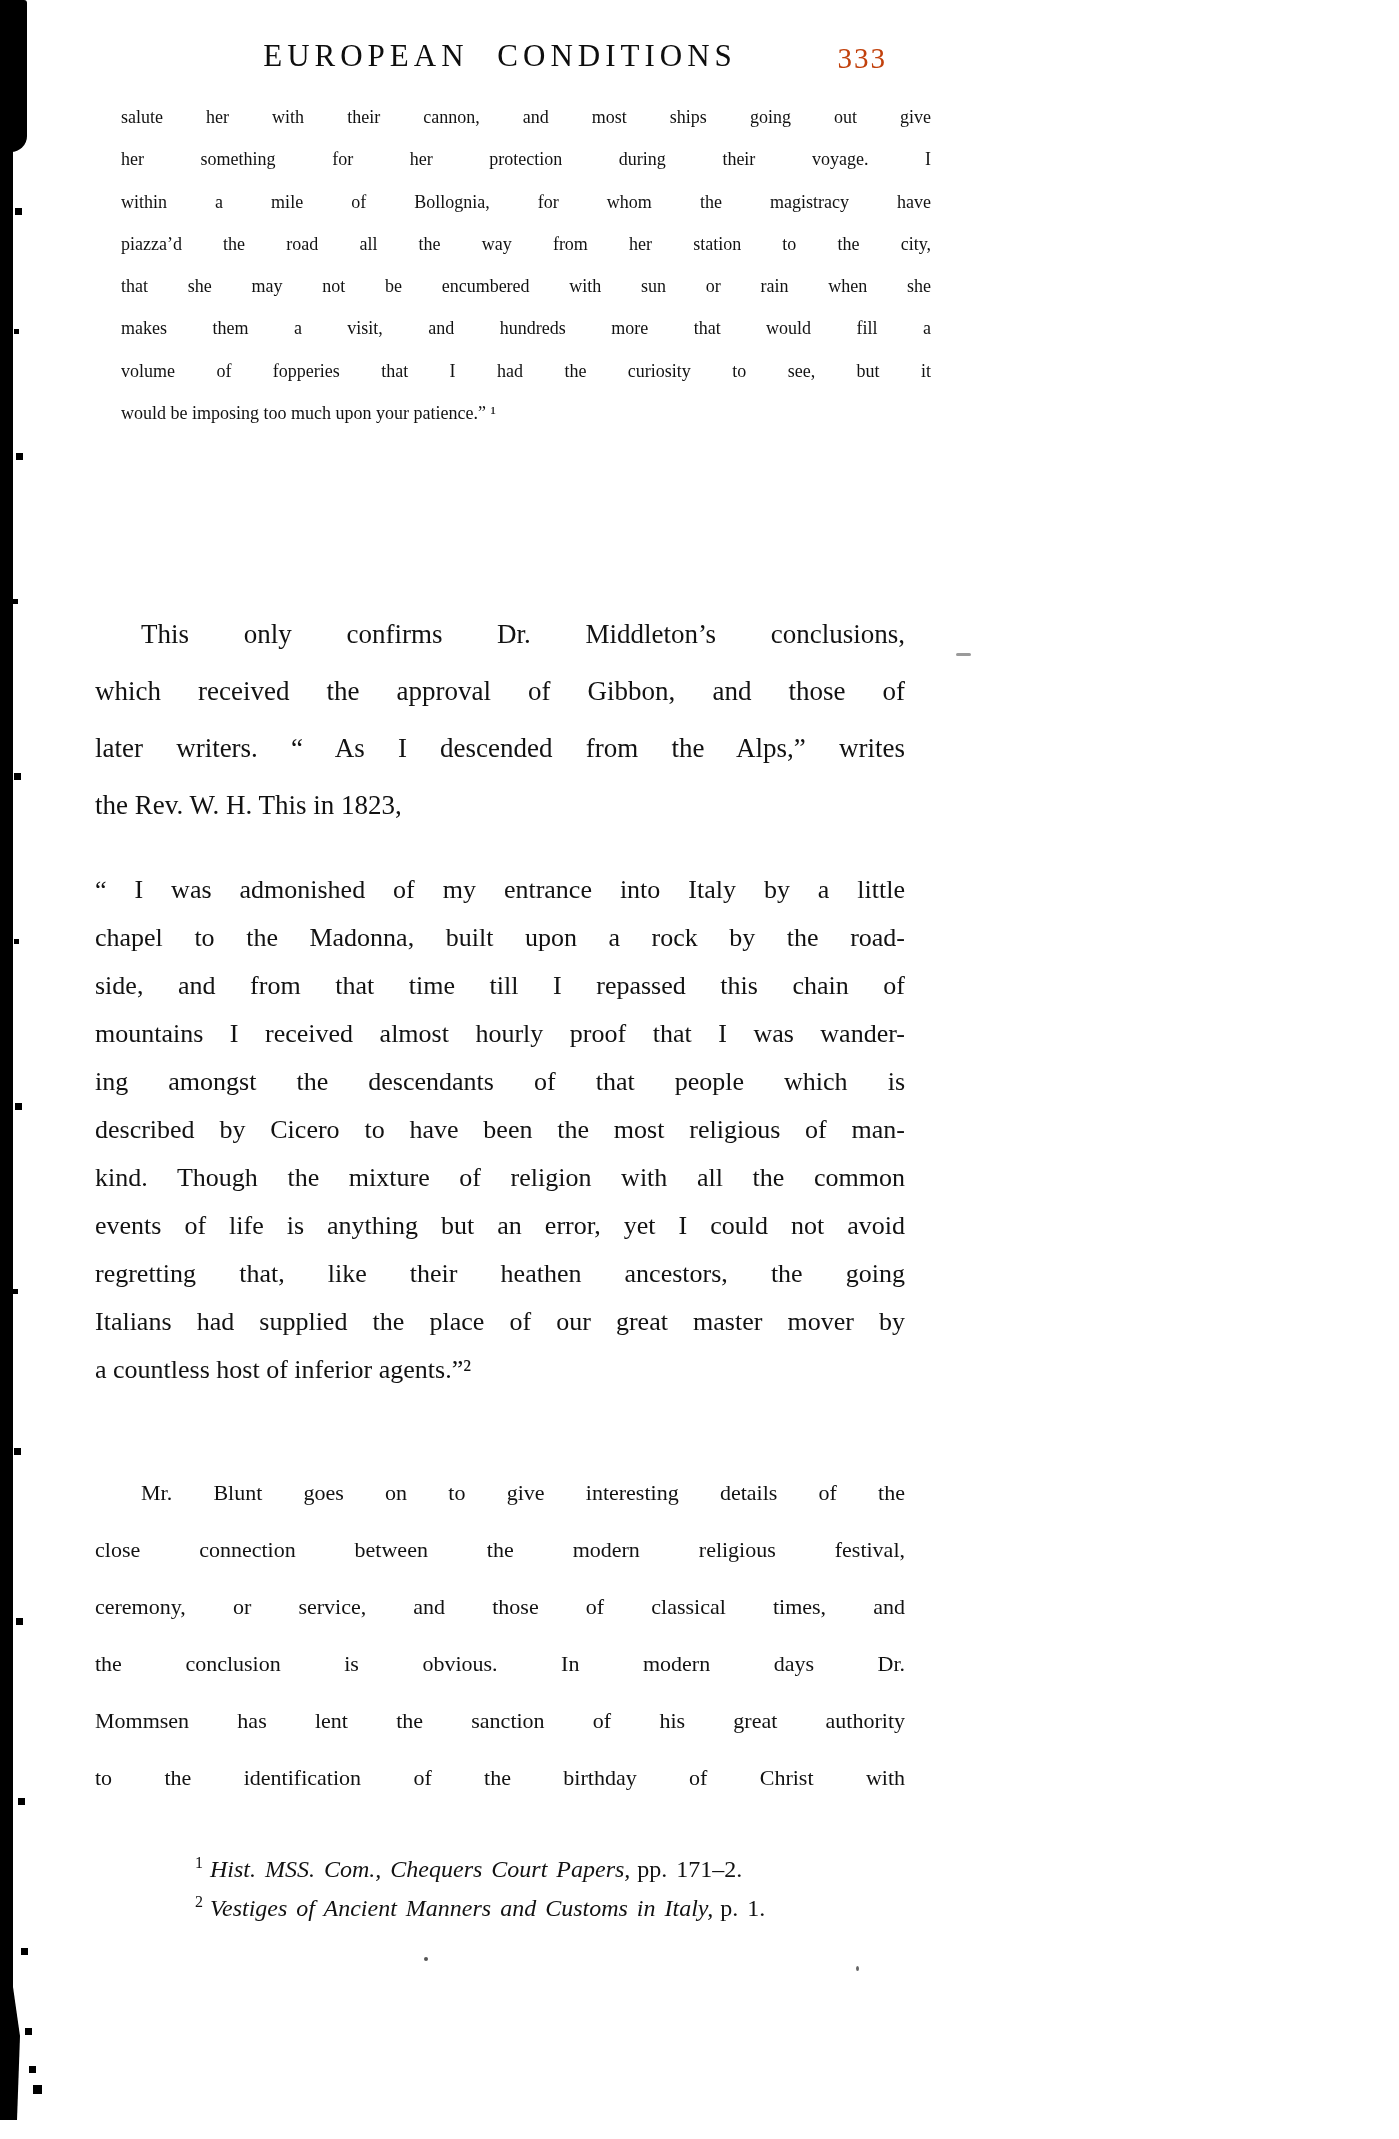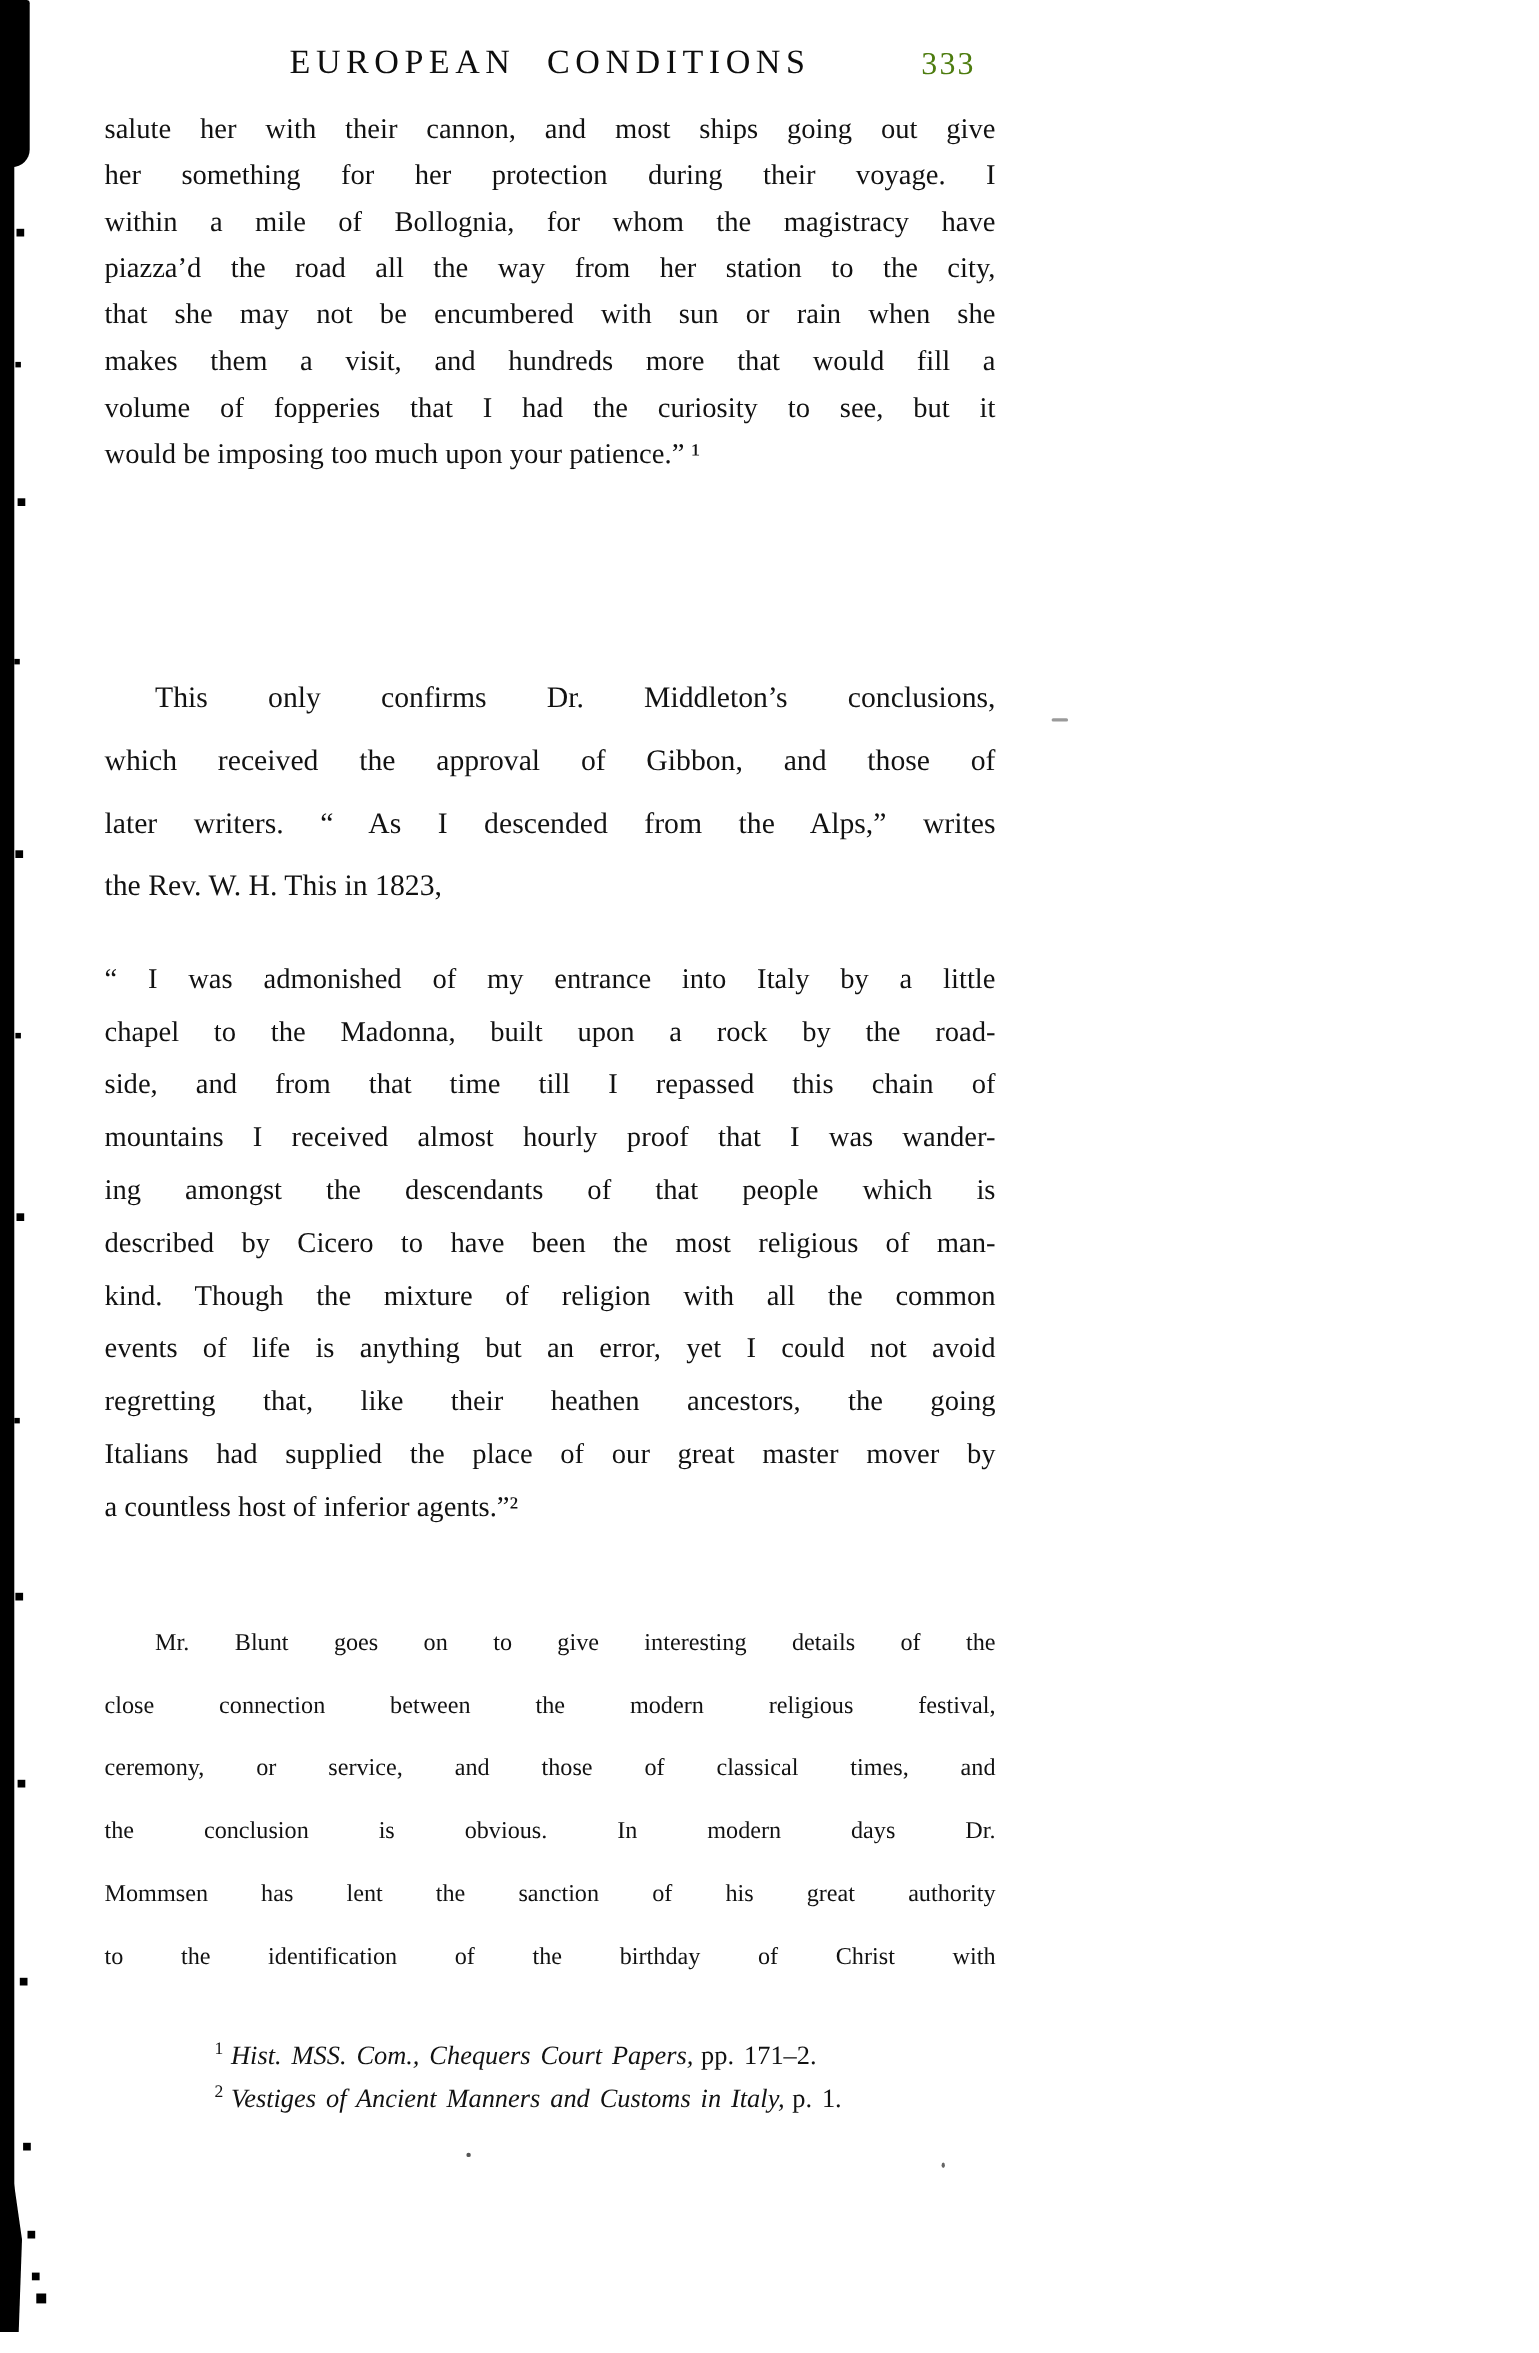--- a/index.html
+++ b/index.html
@@ -22,26 +22,26 @@
       17px 1105px 0 2px #000, 14px 1290px 0 1px #000, 16px 1450px 0 2px #000,
       18px 1620px 0 2px #000, 20px 1800px 0 2px #000, 23px 1950px 0 2px #000,
       27px 2030px 0 2px #000, 31px 2068px 0 2px #000, 36px 2088px 0 3px #000;}
   .mark-dash{position:absolute;left:956px;top:653px;width:15px;height:3px;background:#9a9a9a;border-radius:2px;}
   .dot-a{position:absolute;left:424px;top:1957px;width:4px;height:4px;background:#555;border-radius:50%;}
   .dot-b{position:absolute;left:856px;top:1966px;width:3px;height:5px;background:#666;border-radius:50%;}
   
   .content{position:absolute;left:95px;top:0;width:810px;height:1525px;}
   .running-header{position:absolute;left:0;top:38px;width:100%;text-align:center;
     font-size:31px;letter-spacing:5px;word-spacing:16px;color:#0e0e0e;}
-  .page-number{position:absolute;right:18px;top:42px;font-size:29px;letter-spacing:2px;color:#4d7c0f;}
+  .page-number{position:absolute;right:18px;top:42px;font-size:29px;letter-spacing:2px;color:#c2410c;}
   .para{position:absolute;left:0;width:810px;}
   .line{text-align:justify;text-align-last:justify;text-justify:inter-word;}
   .line.short{text-align-last:left;}
   .line.indent{text-indent:46px;}
-  .p-body{top:96px;font-size:26px;line-height:42.3px;}
+  .p-body{top:96px;font-size:18px;line-height:42.3px;margin-left:26px;}
   .p-mid{top:606px;font-size:27px;line-height:57px;}
   .p-quote{top:866px;font-size:26px;line-height:48px;}
   .p-close{top:1464px;font-size:22px;line-height:57px;}
   .footnotes{position:absolute;left:100px;top:1850px;width:700px;font-size:24px;line-height:39px;
     word-spacing:3px;}
   .footnote i{font-style:italic;}
   .footnote sup{font-size:16px;vertical-align:super;line-height:0;margin-right:7px;}
   .footnote .fn-pages{margin-left:7px;}
 </style>
 </head>

